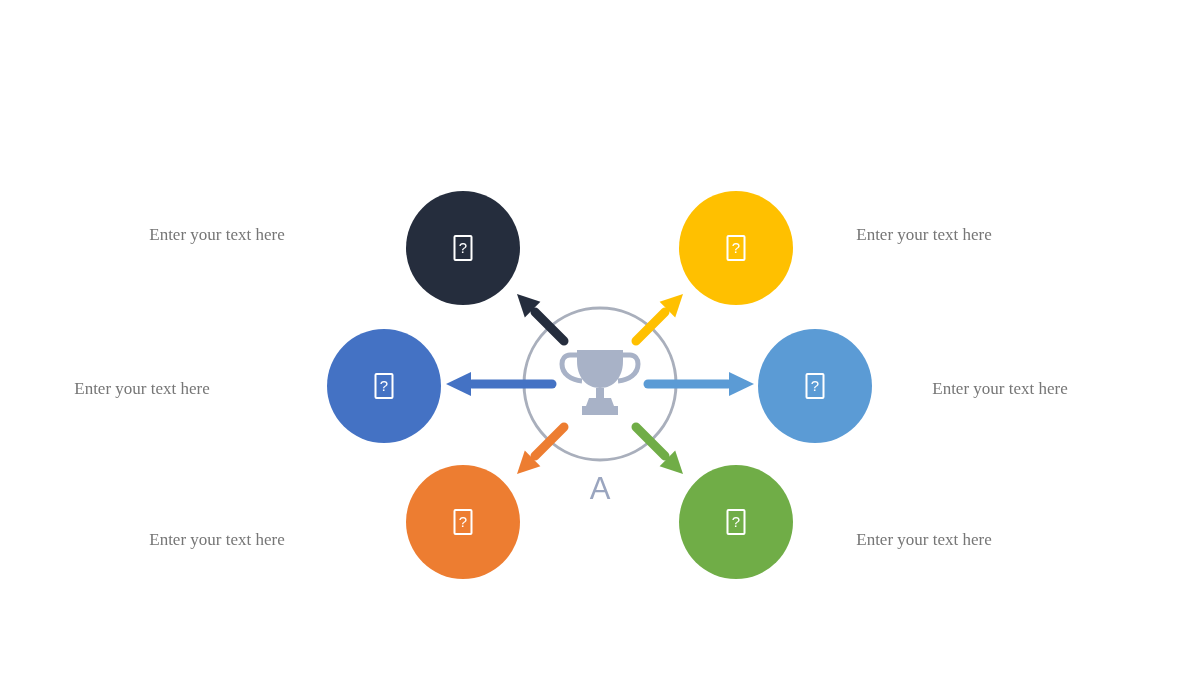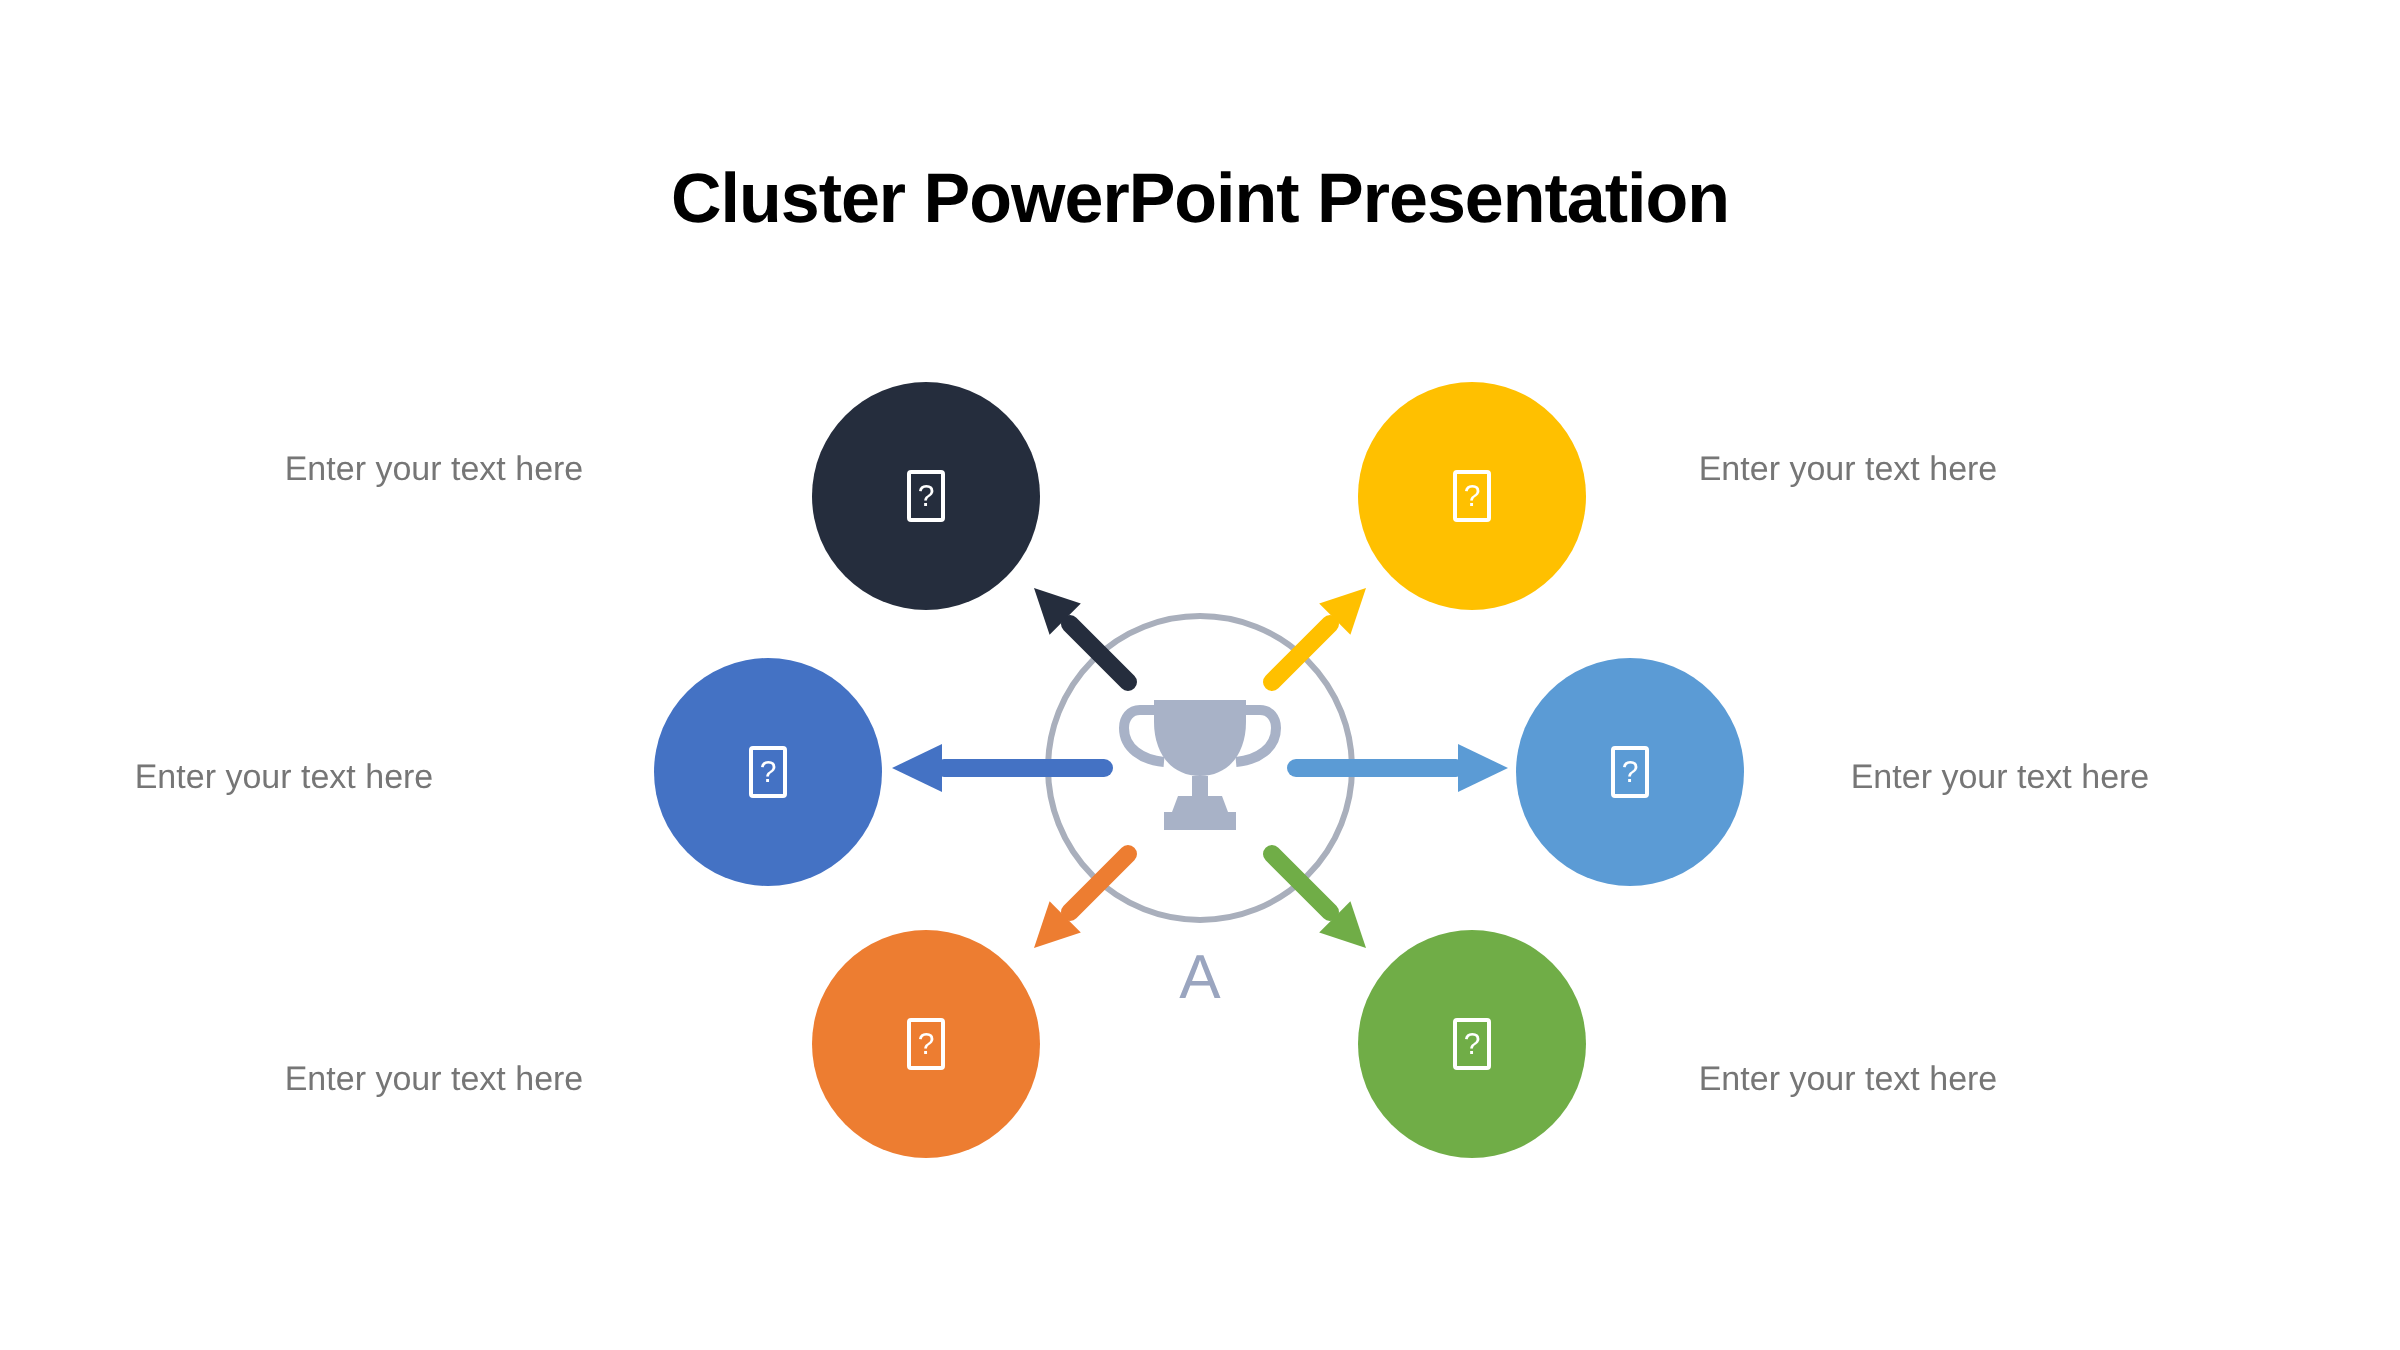--- a/index.html
+++ b/index.html
@@ -40,38 +40,38 @@
   .text-placeholder {
     position: absolute;
     width: 240px;
     height: 24px;
     line-height: 24px;
     text-align: center;
     font-size: 17px;
     color: #767676;
     cursor: text;
     white-space: nowrap;
+    font-family: Liberation Serif, serif;
   }
   .tp-top-left     { left: 97px;  top: 223px; }
   .tp-top-right    { left: 804px; top: 223px; }
   .tp-middle-left  { left: 22px;  top: 377px; }
   .tp-middle-right { left: 880px; top: 377px; }
   .tp-bottom-left  { left: 97px;  top: 528px; }
   .tp-bottom-right { left: 804px; top: 528px; }
   .glyph-q {
     font-family: "Liberation Sans", sans-serif;
     font-weight: 400;
   }
 </style>
 </head>
 <body>
 
 <div class="slide">
 
-  <h1 class="slide-title">Cluster PowerPoint Presentation</h1>
 
   <svg class="diagram-svg" viewBox="0 0 1200 675">
 
     <circle cx="600" cy="384" r="76" fill="none" stroke-width="3" stroke="#a9afbc"></circle>
 
     <g>
       <path d="M577 350 h46 v11 c0 16 -9 27 -23 27 s-23 -11 -23 -27 z" fill="#a8b2c7"></path>
       <path d="M578 355 h-8 c-5 0 -8 4 -8 9 c0 10 9 16 20 17" fill="none" stroke-width="5" stroke="#a8b2c7"></path>
       <path d="M622 355 h8 c5 0 8 4 8 9 c0 10 -9 16 -20 17" fill="none" stroke-width="5" stroke="#a8b2c7"></path>
       <path d="M596 388 h8 v10 h-8 z" fill="#a8b2c7"></path>

